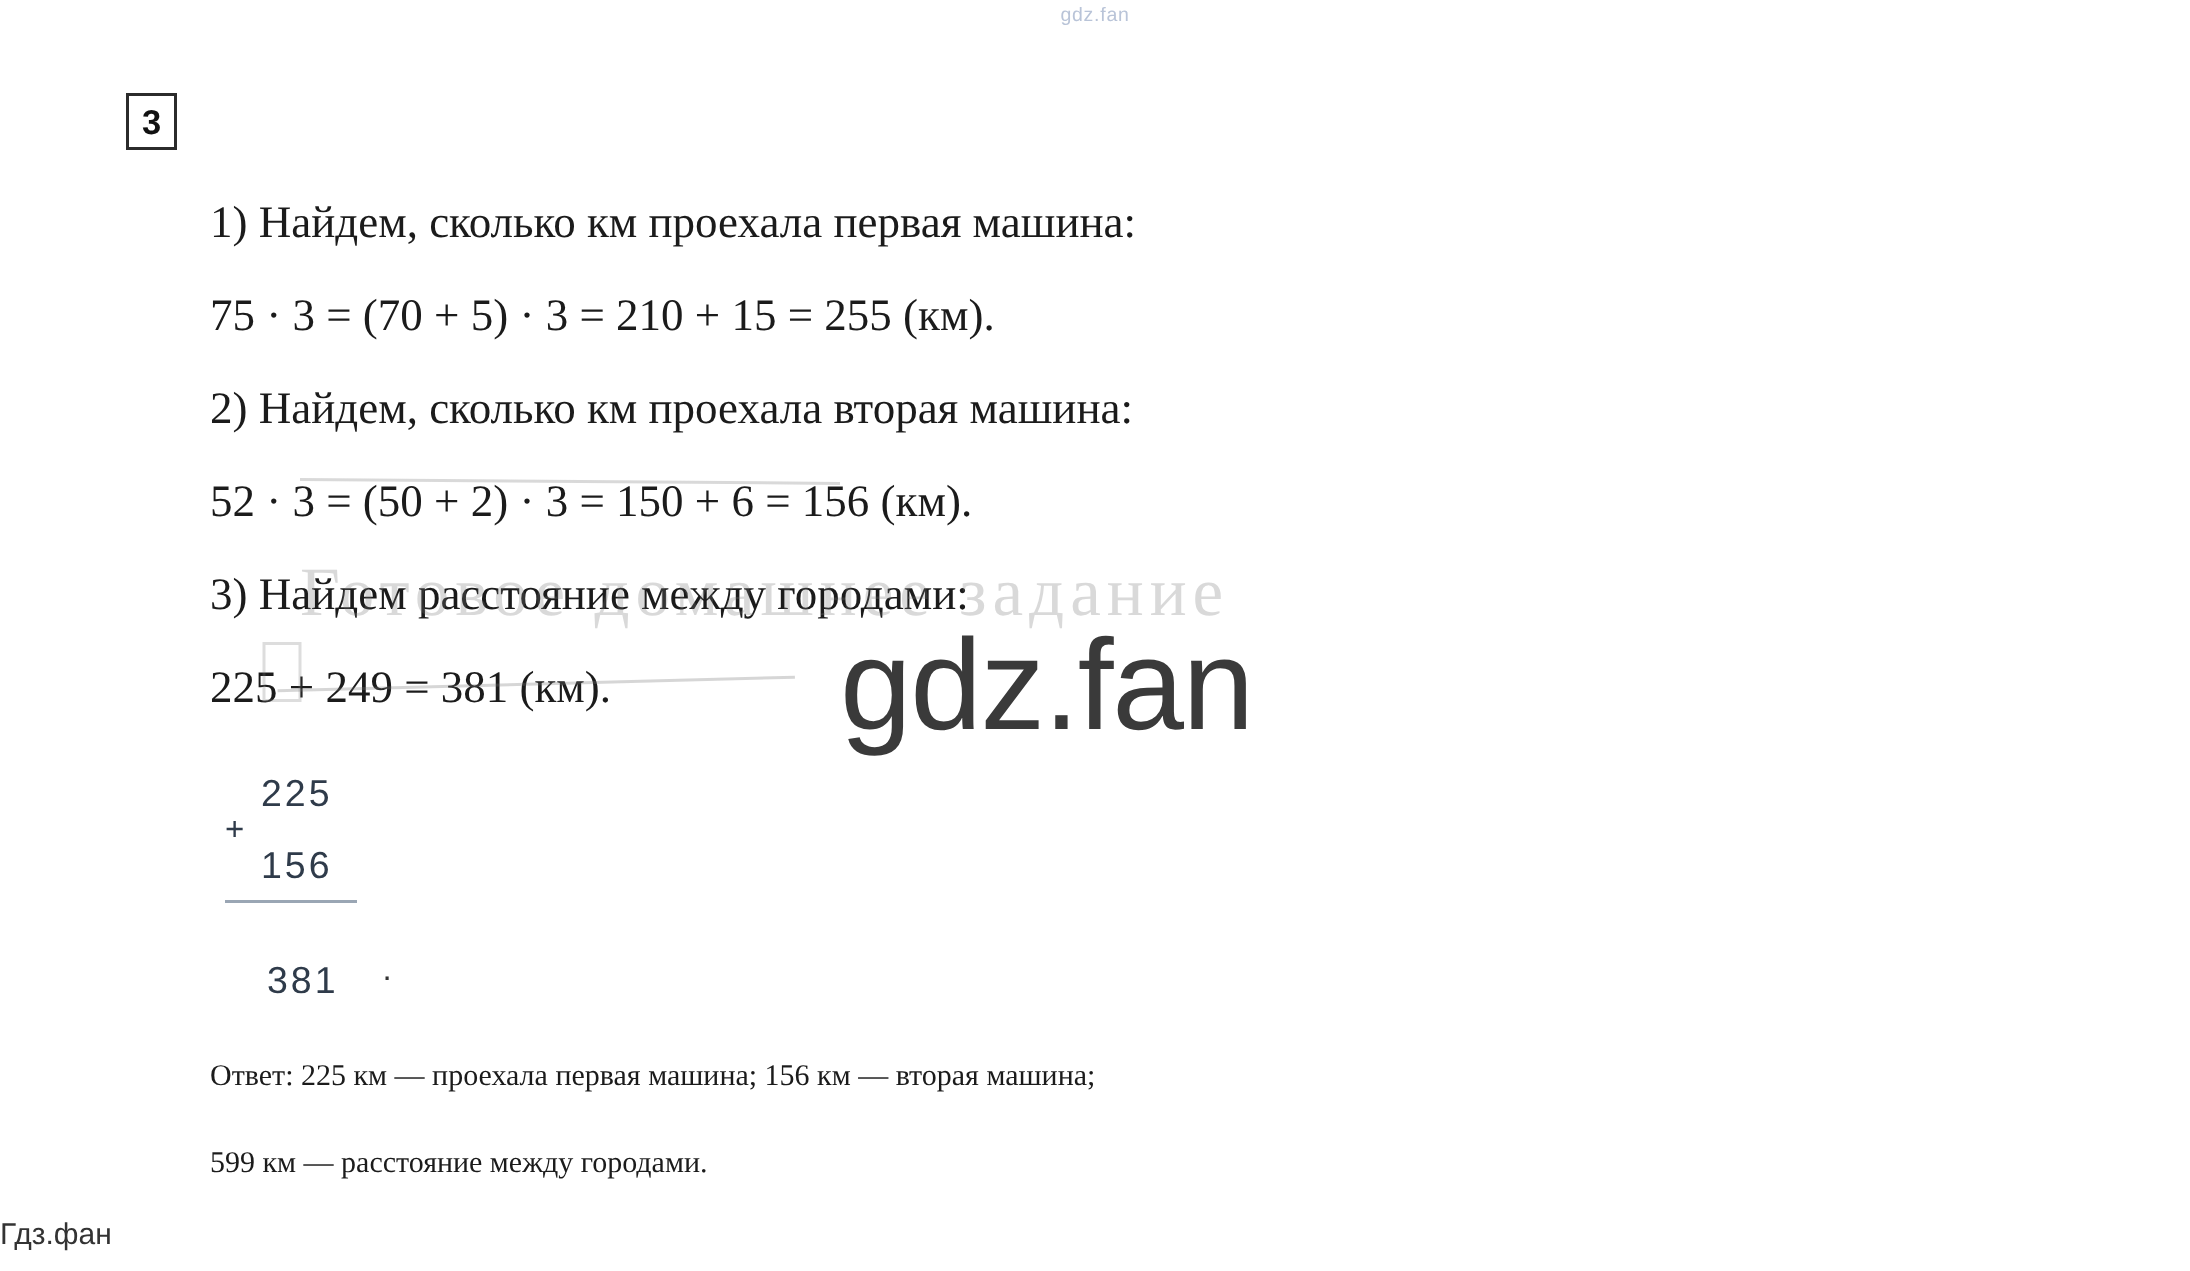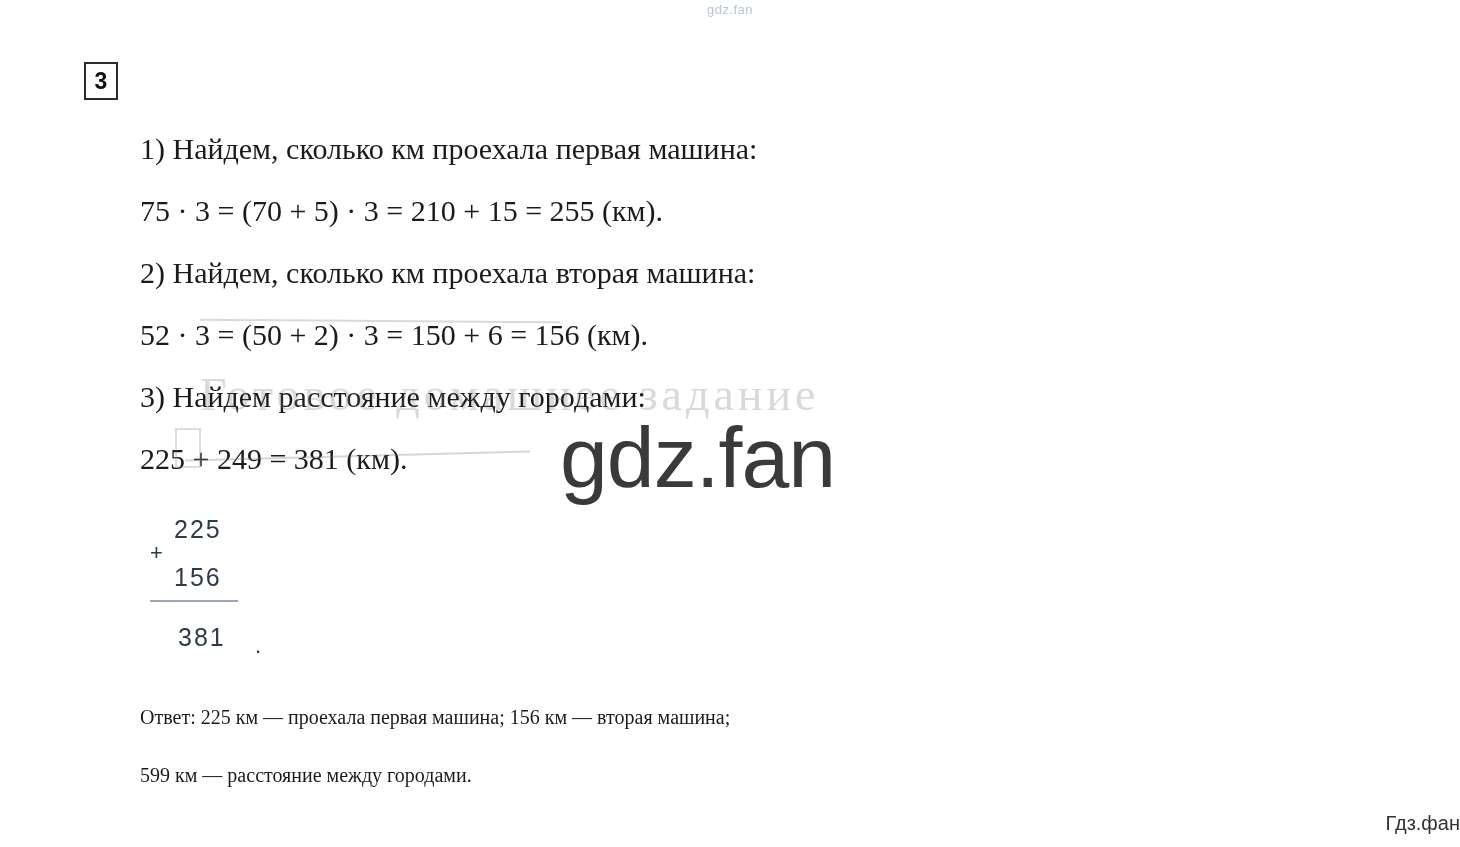--- a/index.html
+++ b/index.html
@@ -89,21 +89,21 @@
   .col-num.n1 { top: 10px; }
   .col-num.n2 { top: 58px; }
   .col-rule {
     position: absolute;
     left: 0px;
     top: 95px;
     width: 88px;
     height: 2px;
     background: #9aa6b4;
   }
-  .col-num.n3 { top: 118px; left: 28px; }
+  .col-num.n3 { top: 135px; left: 28px; }
   .col-dot {
     position: absolute;
     left: 105px;
     top: 128px;
     font-size: 22px;
     color: #333;
   }
 
   
   .answer {
@@ -170,21 +170,21 @@
     border: 2px solid rgba(120,120,120,0.25);
     pointer-events: none;
   }
 
   
   .bottom-watermark {
     position: absolute;
     bottom: 12px;
     left: 0;
     width: 100%;
-    text-align: right;
+    text-align: left;
     font-family: "Liberation Sans", sans-serif;
     font-size: 20px;
     color: #333;
   }
 </style>
 </head>
 <body>
 
 <div class="top-watermark">gdz.fan</div>
 

